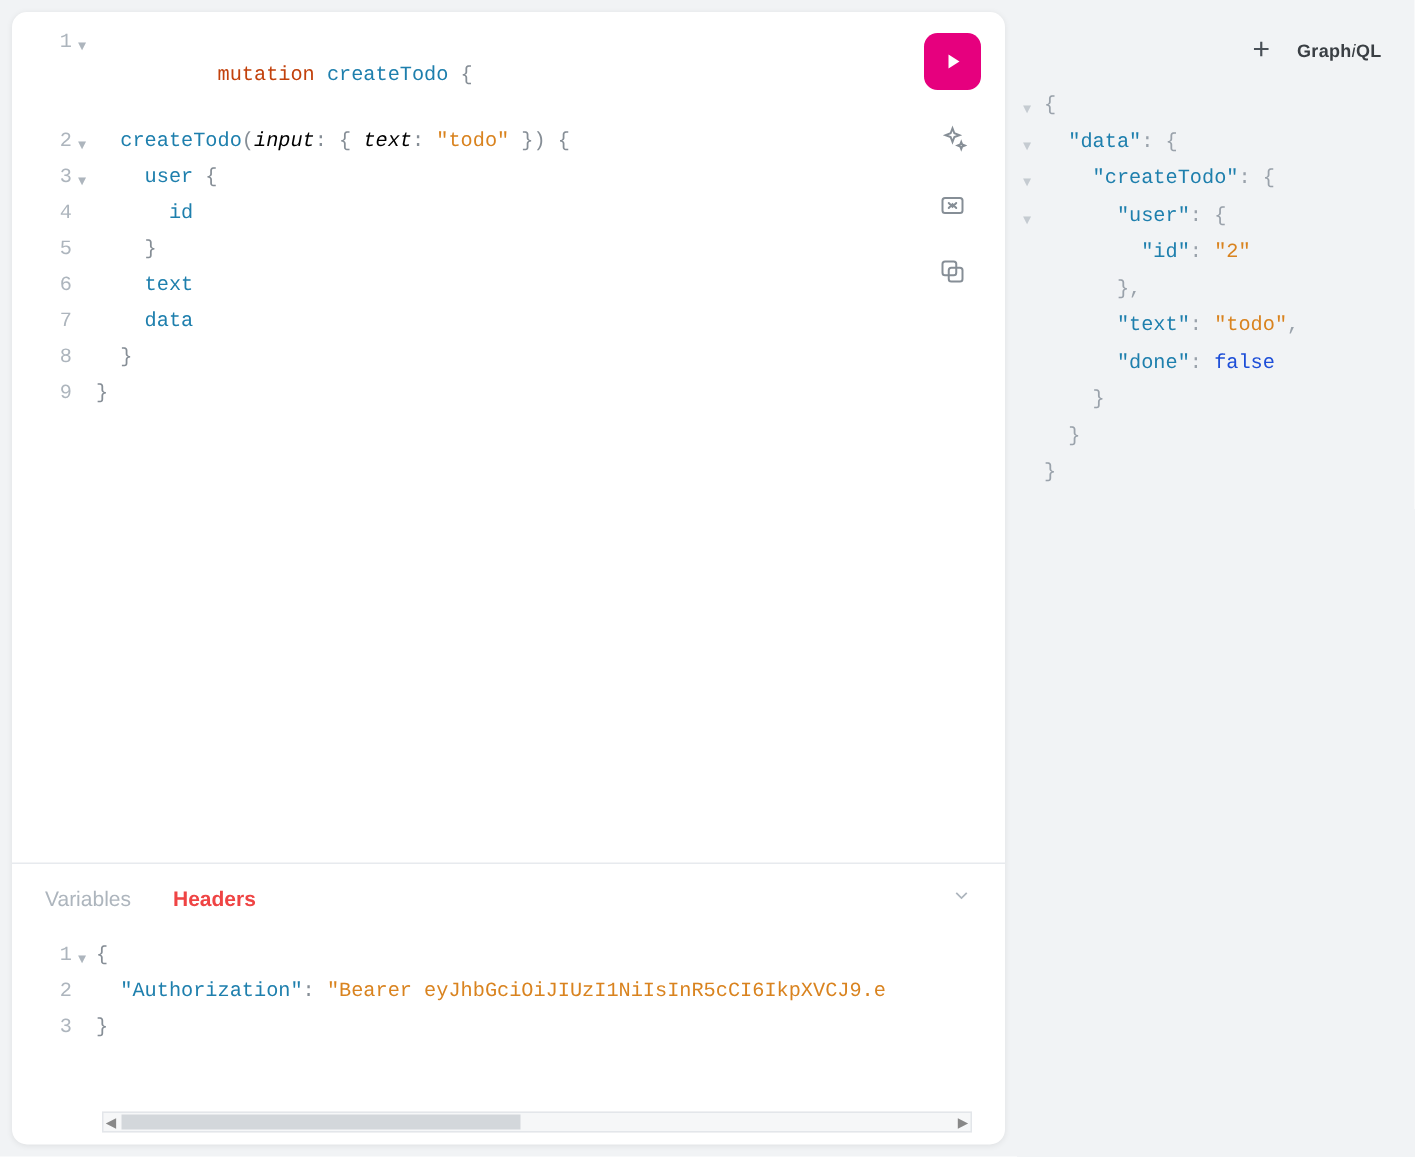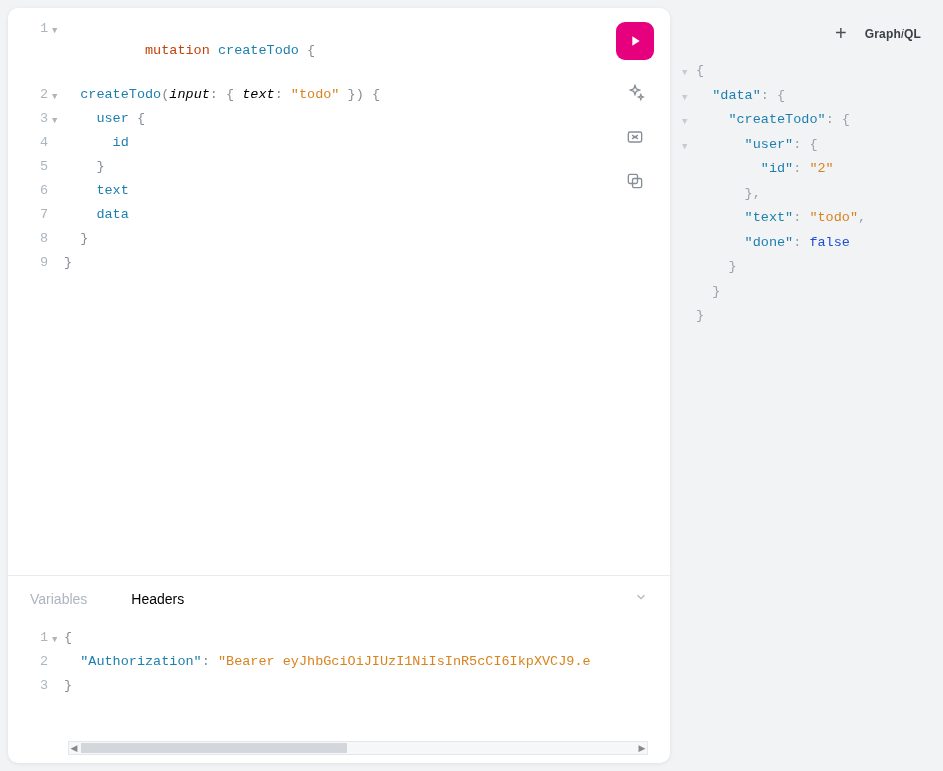--- a/index.html
+++ b/index.html
@@ -94,30 +94,30 @@
       cursor: pointer;
     }
     .tool-icon svg { width: 20px; height: 20px; }
     .bottom-tabs {
       border-top: 1px solid #e7eaee;
     }
     .tabbar {
       display: flex;
       align-items: center;
       padding: 14px 22px;
-      gap: 44px;
+      gap: 28px;
       font-size: 14px;
     }
     .tab {
       color: #adb5bd;
       cursor: pointer;
     }
     .tab.active {
-      color: #000000;
-      font-weight: 400;
+      color: #ef4444;
+      font-weight: 700;
     }
     .tab-spacer { flex: 1; }
     .chevron { color: #adb5bd; cursor: pointer; }
     .headers-editor {
       padding: 6px 0 10px 0;
       font-family: "SFMono-Regular", Consolas, "Liberation Mono", Menlo, monospace;
       font-size: 13.5px;
       line-height: 22px;
       height: 120px;
       overflow: hidden;

